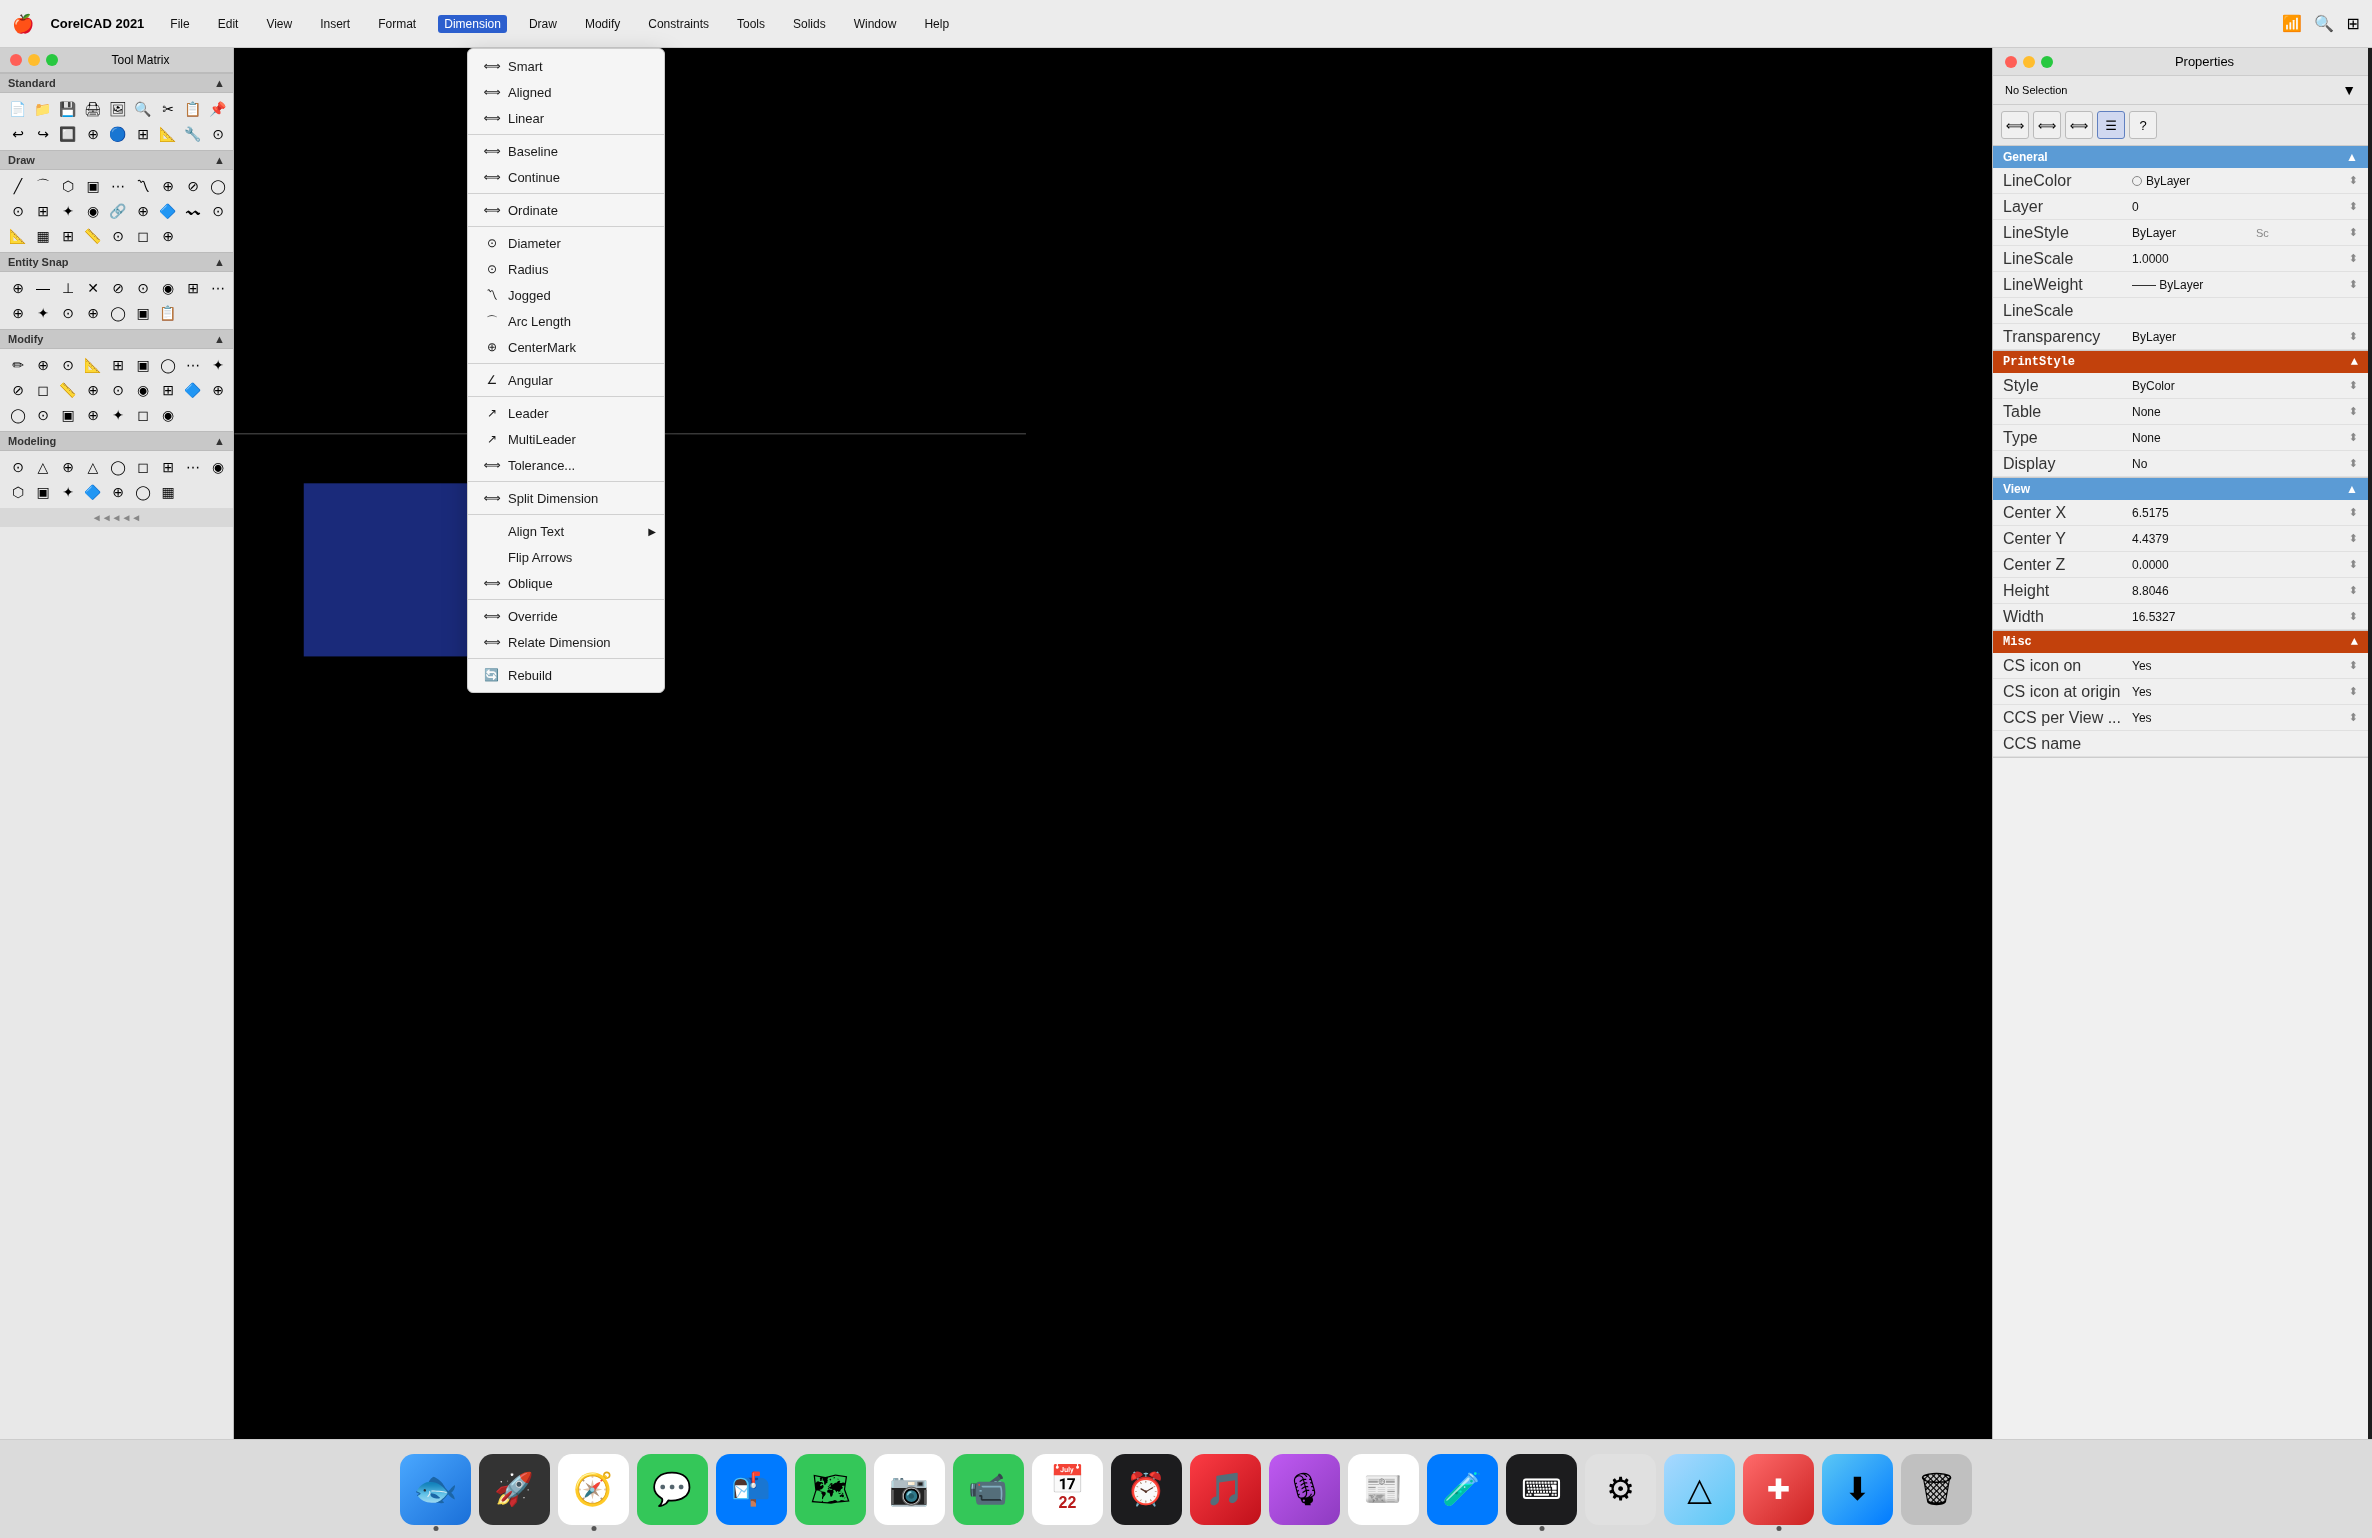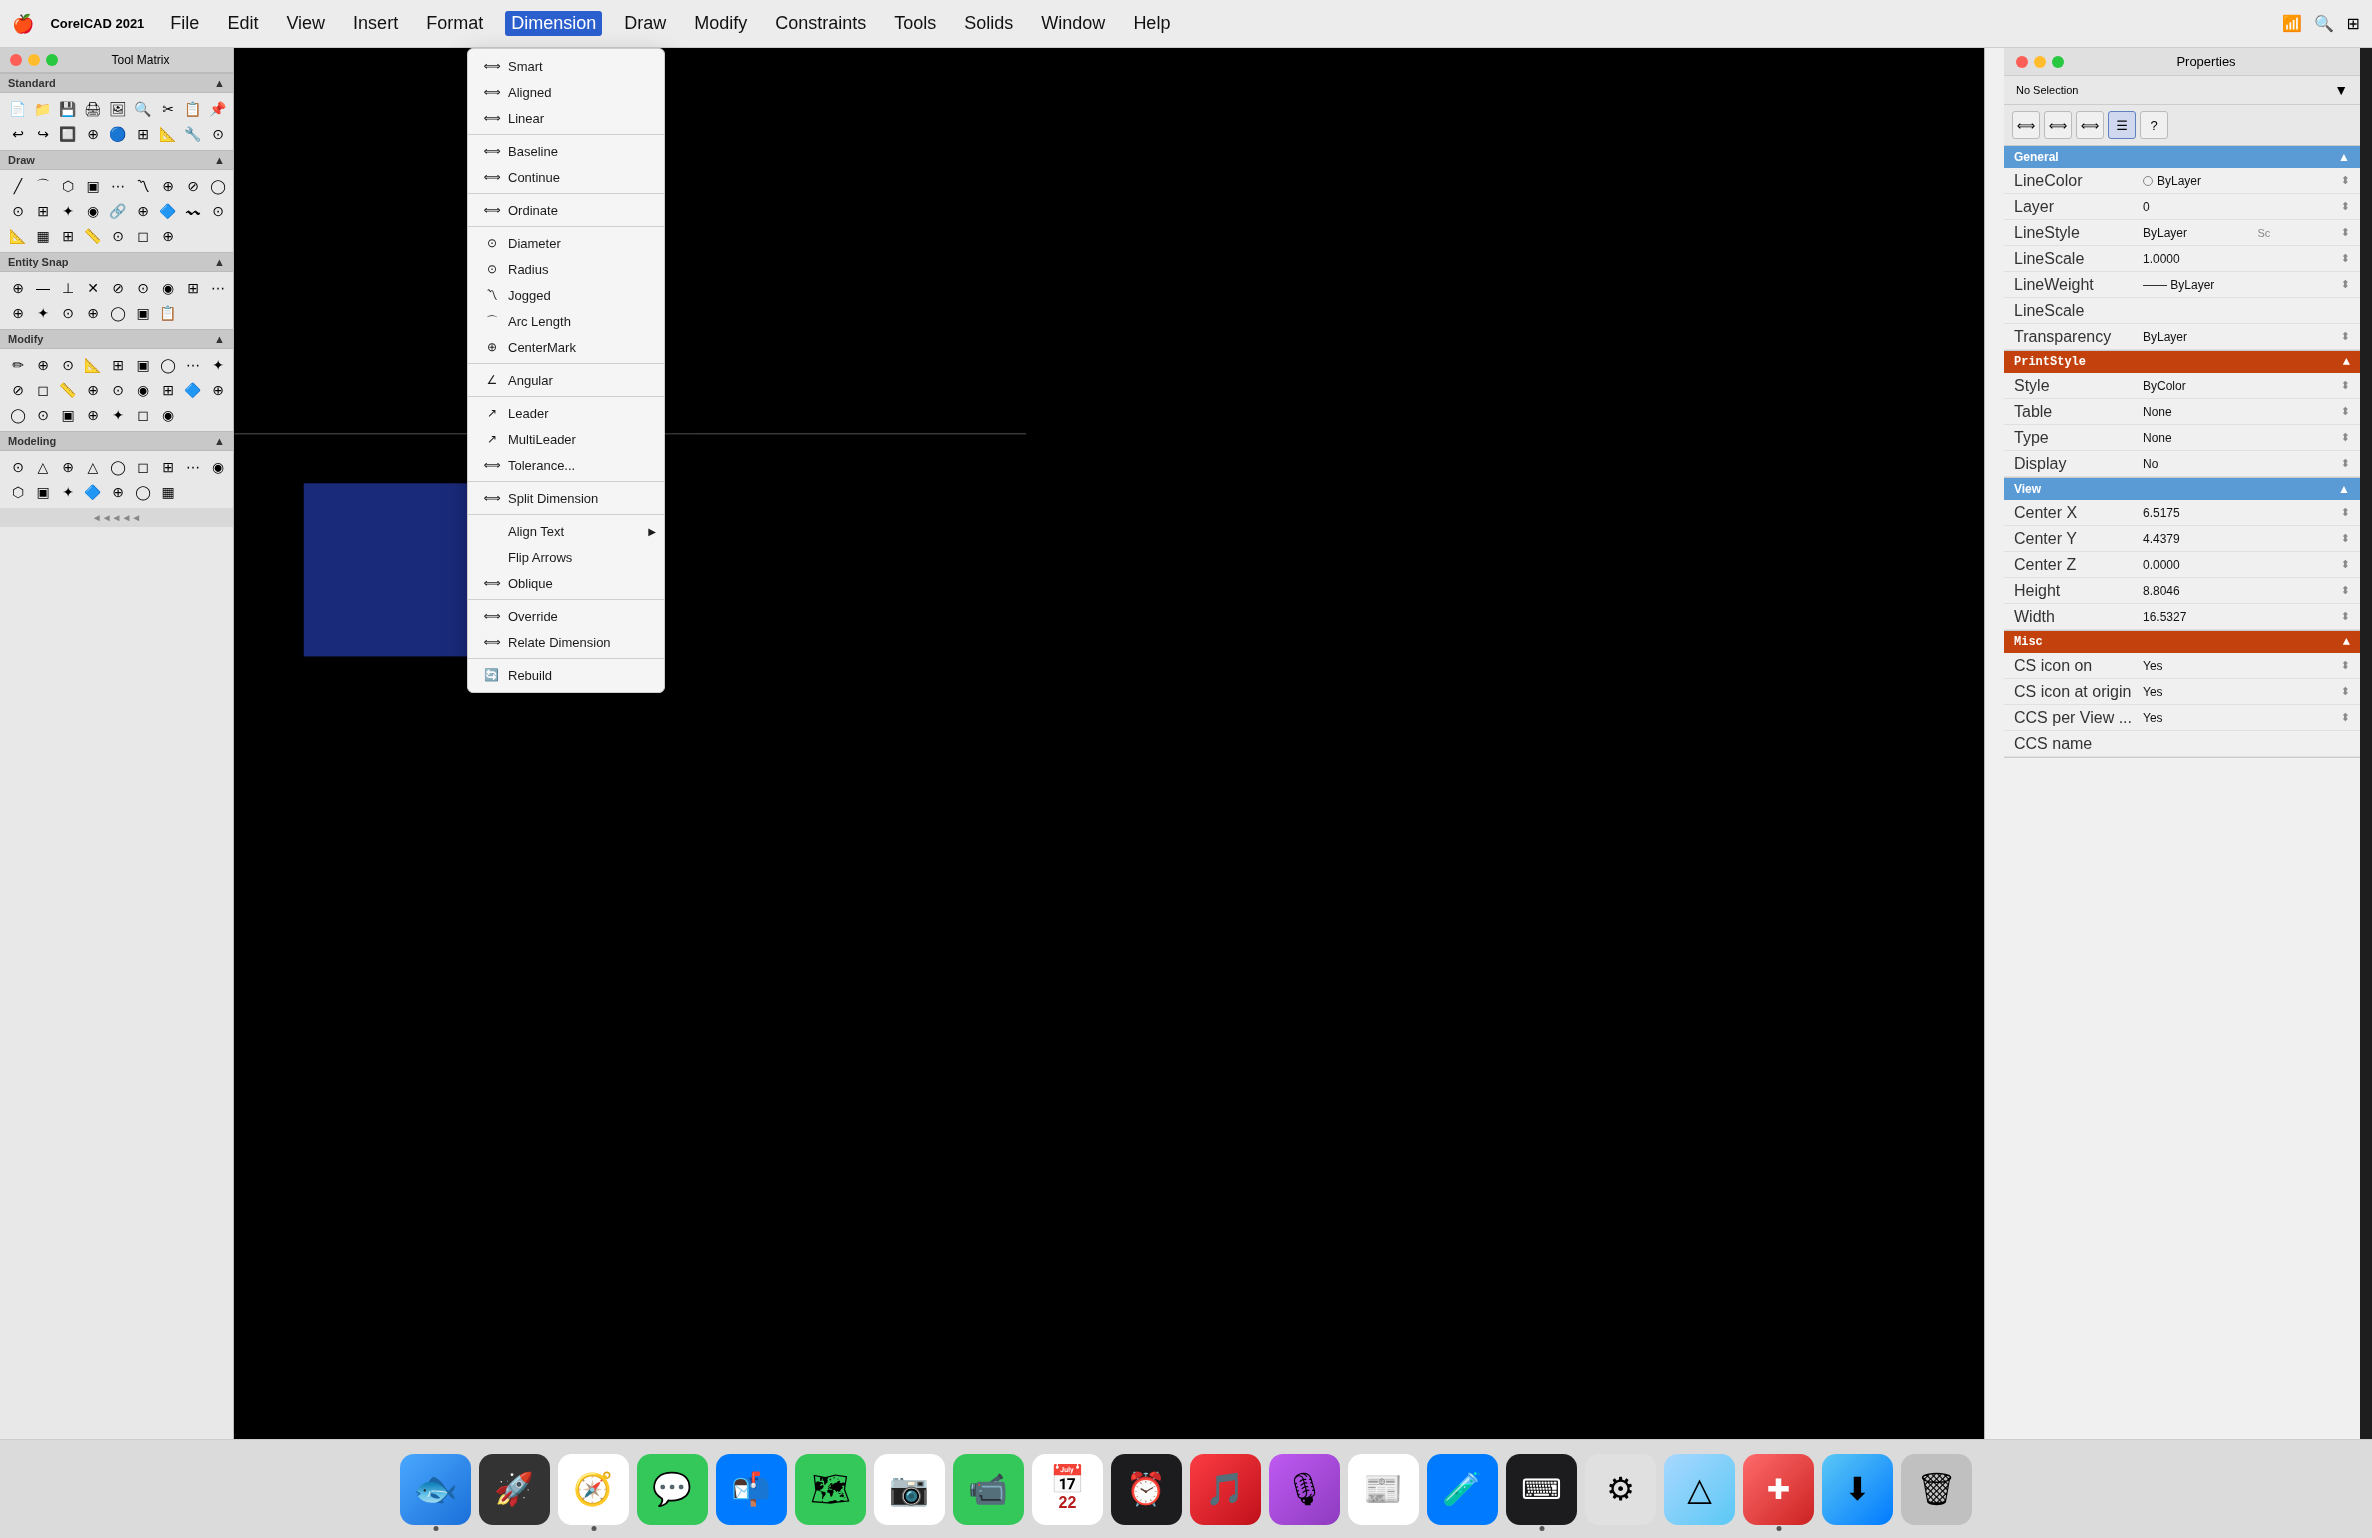--- a/index.html
+++ b/index.html
@@ -6,21 +6,21 @@
     body { width: 2372px; height: 1538px; background: #1e1e1e; font-family: -apple-system, BlinkMacSystemFont, 'Helvetica Neue', sans-serif; font-size: 13px; overflow: hidden; position: relative; }
 
     
     .menubar {
       width: 100%; height: 48px; background: #ececec;
       display: flex; align-items: center; padding: 0 12px;
       border-bottom: 1px solid #ccc; position: relative; z-index: 100;
     }
     .menubar-apple { font-size: 18px; margin-right: 16px; }
     .menubar-appname { font-weight: 600; font-size: 13px; margin-right: 20px; }
-    .menubar-item { font-size: 18px; margin-right: 16px; cursor: default; color: #111; padding: 2px 6px; border-radius: 3px; }
+    .menubar-item { font-size: 12px; margin-right: 16px; cursor: default; color: #111; padding: 2px 6px; border-radius: 3px; }
     .menubar-item.active { background: #2c5fce; color: #fff; }
 
     
     .tool-matrix {
       position: absolute; top: 48px; left: 0; width: 234px; bottom: 99px;
       background: #e8e8e8; border-right: 1px solid #bbb; overflow-y: auto;
     }
     .tool-matrix-title {
       background: #d0d0d0; padding: 5px 10px; font-size: 12px; font-weight: 500;
       border-bottom: 1px solid #bbb; display: flex; align-items: center; justify-content: space-between;
@@ -53,22 +53,22 @@
     .menu-item {
       display: flex; align-items: center; padding: 5px 16px; font-size: 13px;
       cursor: pointer; color: #1a1a1a; gap: 8px; position: relative;
     }
     .menu-item .menu-icon { width: 16px; height: 16px; display: flex; align-items: center; justify-content: center; font-size: 12px; flex-shrink: 0; }
     .menu-separator { height: 1px; background: #d0d0d0; margin: 3px 0; }
     .menu-item.has-submenu::after { content: '▶'; position: absolute; right: 8px; font-size: 10px; }
 
     
     .properties-panel {
-      position: absolute; top: 48px; right: 12px; width: 376px; bottom: 99px;
-      background: #f0f0f0; border-left: 1px solid #bbb; overflow-y: auto; padding-left: 19px;
+      position: absolute; top: 48px; right: 4px; width: 376px; bottom: 99px;
+      background: #f0f0f0; border-left: 1px solid #bbb; overflow-y: auto;
     }
     .props-title-bar {
       background: #e0e0e0; padding: 6px 12px; font-size: 13px; font-weight: 500;
       border-bottom: 1px solid #ccc; display: flex; align-items: center; justify-content: space-between;
     }
     .props-toolbar {
       display: flex; align-items: center; padding: 6px 8px; gap: 4px;
       background: #e8e8e8; border-bottom: 1px solid #ccc;
     }
     .props-tool-btn {

